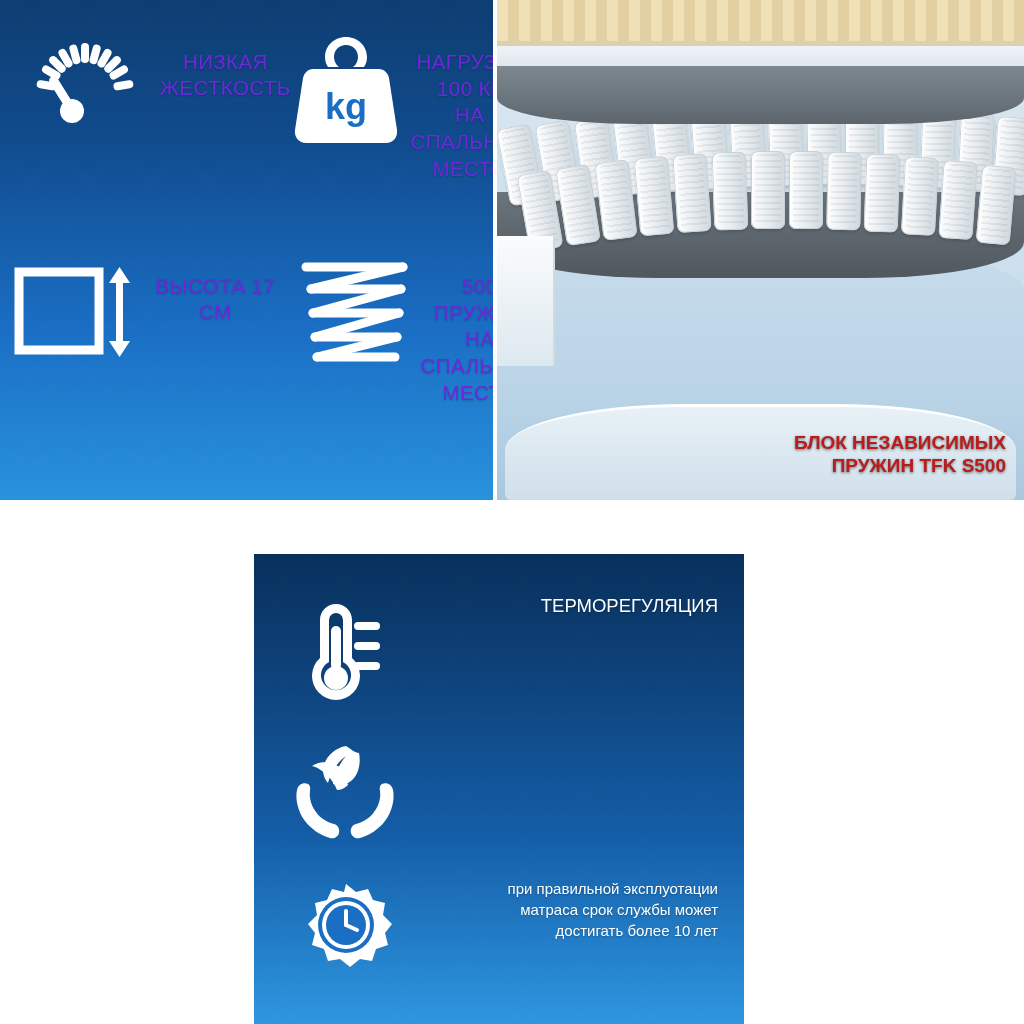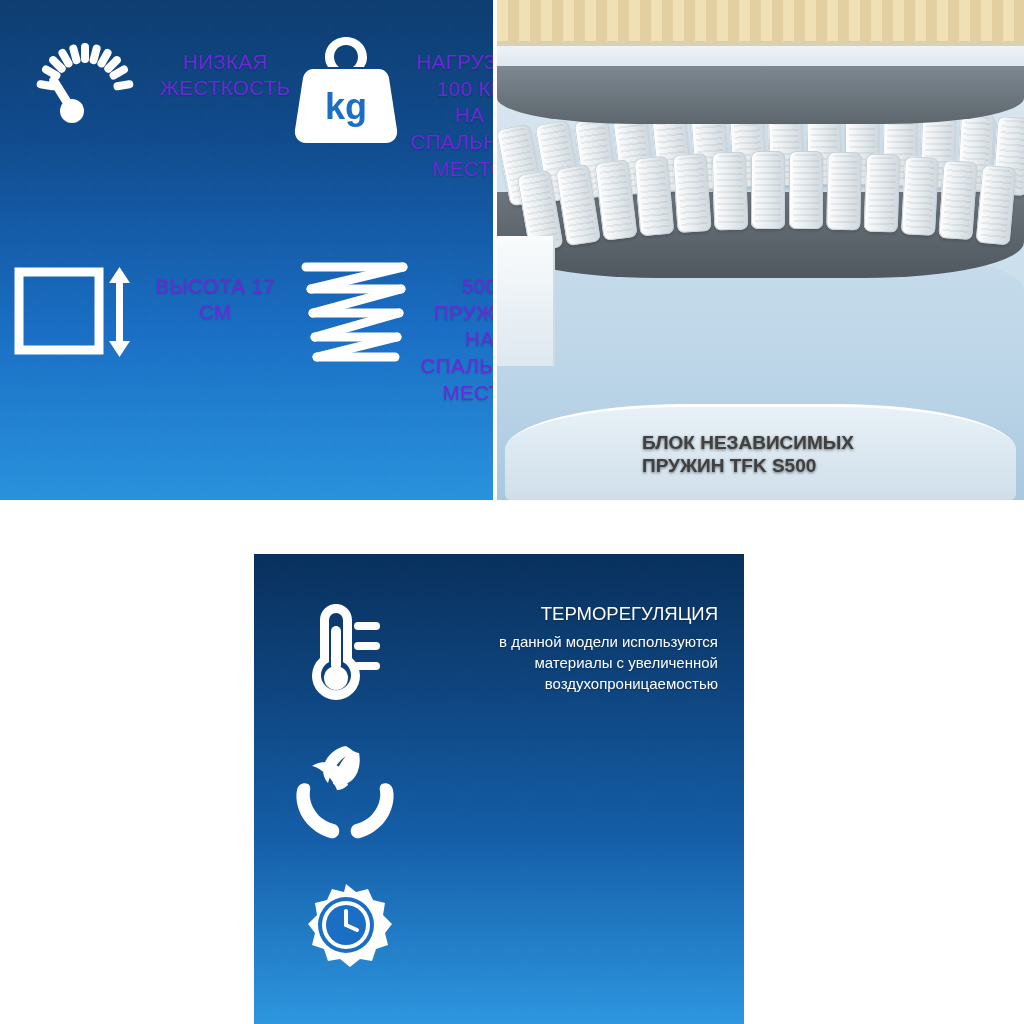--- a/index.html
+++ b/index.html
@@ -105,42 +105,42 @@
     background: linear-gradient(180deg,#e8f1f7,#cfdfea);
     border-radius: 180px 180px 6px 6px / 46px 46px 6px 6px;
     border-top: 3px solid #ffffff;
   }
   .ph-leftblock {
     position:absolute; left:0; top:236px; width:58px; height:130px;
     background: linear-gradient(180deg,#fafcfd,#dde8ef);
     border-right: 2px solid #cfdbe3;
   }
   .spring-caption {
-    position:absolute; right: 2px; bottom: 16px; width: 380px;
-    color: #404040;
+    position:absolute; right: 18px; bottom: 16px; width: 380px;
+    text-align: right; color: #b91c1c;
     text-shadow: 0 1px 3px rgba(0,0,0,.55);
   }
   .spring-caption .t {
     font-size: 19px; font-weight: 700; text-transform: uppercase; line-height: 1.25;
     margin-bottom: 6px;
   }
   .spring-caption .t .model { font-weight: 700; }
   .spring-caption .d { font-size: 14.5px; line-height: 1.45; }
 
   
   #panel-benefits {
     position: absolute; left: 254px; top: 554px; width: 490px; height: 470px;
     overflow: hidden;
   }
   #panel-benefits .grad-overlay {
     background: linear-gradient(180deg, #072c55 0%, #0d3f75 25%, #145da6 60%, #2f9ae2 100%);
     opacity: 0.93;
   }
   .ben-list { position: absolute; inset: 0; padding: 40px 26px 20px 26px; }
-  .benefit { display: flex; align-items: center; color: #fff; margin-bottom: 34px; }
+  .benefit { display: flex; align-items: flex-start; color: #fff; margin-bottom: 34px; }
   .benefit .ico { width: 132px; flex: 0 0 132px; display: flex; align-items: center; justify-content: center; padding-top: 4px; }
   .benefit .txt { flex: 1; text-align: right; text-shadow: 0 1px 2px rgba(0,0,0,.28); }
   .benefit .h { font-size: 18.5px; text-transform: uppercase; line-height: 1.3; margin-bottom: 5px; }
   .benefit .p { font-size: 15px; line-height: 1.4; }
 
   svg { display: block; }
 </style>
 </head>
 <body>
 
@@ -289,23 +289,20 @@
               <rect x="33" y="28" width="10" height="44" rx="5"></rect>
               <circle cx="38" cy="80" r="12"></circle>
               <rect x="56" y="24" width="26" height="8" rx="4"></rect>
               <rect x="56" y="44" width="26" height="8" rx="4"></rect>
               <rect x="56" y="64" width="26" height="8" rx="4"></rect>
             </g>
           </svg>
         </div>
         <div class="txt">
           <div class="h">ТЕРМОРЕГУЛЯЦИЯ</div>
-          <div class="p">
-            в данной модели используются<br>материалы с увеличенной<br>воздухопроницаемостью
-          </div>
         </div>
       </div>
 
       <div class="benefit">
         <div class="ico">
           <svg width="120" height="104" viewBox="0 0 120 104">
             <g fill="#ffffff">
               <path d="M60 6c-12 2-22 12-23 24 0 5 2 10 5 13 4-14 11-22 18-27-6 7-11 16-13 28 6 2 13 1 18-3 8-6 10-19 8-28-4 0-8-4-13-7z"></path>
               <path d="M57 30c-9-9-23-10-31-4 5 1 11 5 16 10 4 4 7 9 9 14 4 0 8-2 11-5-2-6-4-11-5-15z"></path>
               <path d="M22 44c-5-2-10 1-11 6-2 9 1 22 8 31 6 8 15 14 25 17 4 1 8-1 9-5 1-4-1-8-5-9-7-2-14-6-18-12-5-6-7-15-6-21 1-4-1-7-2-7z"></path>
@@ -324,19 +321,22 @@
             <circle cx="52" cy="43" r="28" fill="#1a6ec4"></circle>
             <circle cx="52" cy="43" r="24" fill="#ffffff"></circle>
             <circle cx="52" cy="43" r="20" fill="#1a6ec4"></circle>
             <g stroke="#ffffff" stroke-width="4" stroke-linecap="round">
               <path d="M52 43 L52 29"></path>
               <path d="M52 43 L63 48"></path>
             </g>
           </svg>
         </div>
         <div class="txt">
+          <div class="p">
+            при правильной эксплуотации<br>матраса срок службы может<br>достигать более 10 лет
+          </div>
         </div>
       </div>
 
     </div>
   </section>
 
 </div>
 
 </body></html>

